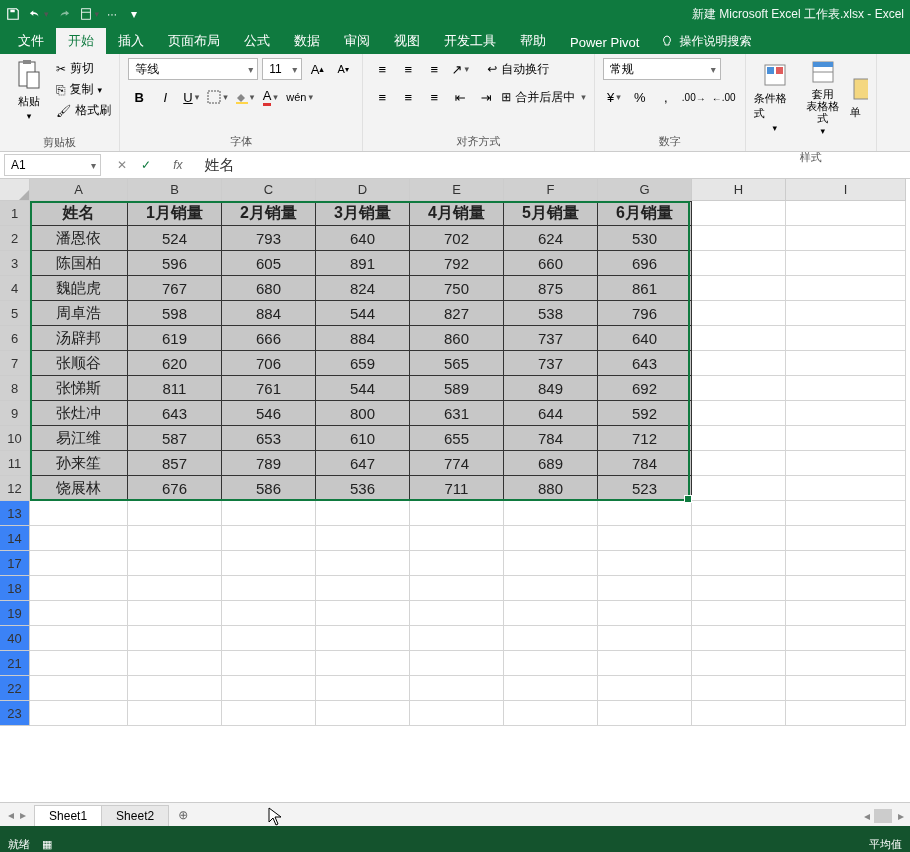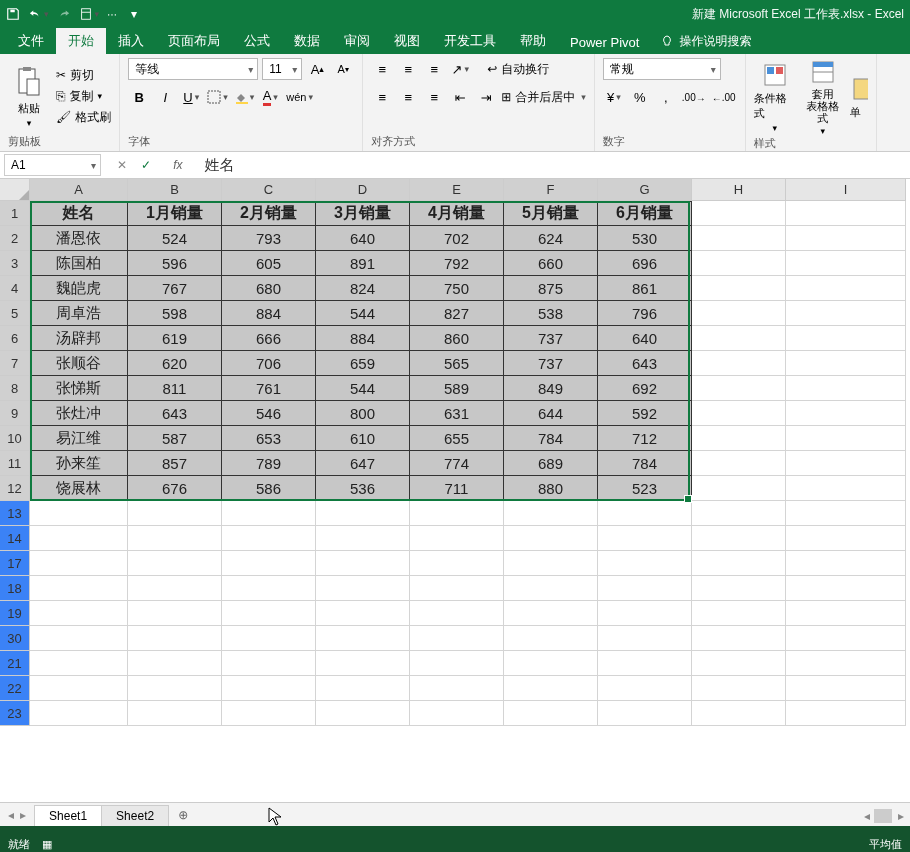--- a/index.html
+++ b/index.html
@@ -8,21 +8,21 @@
 .titlebar .qat{display:flex;align-items:center;gap:8px;}
 .titlebar .qat span{display:flex;align-items:center;}
 .titlebar .title{flex:1;text-align:right;font-size:12px;opacity:.95;}
 .ribbon-tabs{background:#0f7a3f;height:26px;display:flex;align-items:flex-end;padding:0 6px;}
 .ribbon-tabs .tab{padding:4px 12px;color:#fff;font-size:13px;cursor:pointer;}
 .ribbon-tabs .tab.active{background:#f3f3f3;color:#0f7a3f;}
 .ribbon-tabs .tell{display:flex;align-items:center;gap:6px;color:#fff;padding:4px 10px;}
 .ribbon{background:#f3f3f3;height:98px;display:flex;border-bottom:1px solid #ccc;}
 .rgroup{display:flex;flex-direction:column;justify-content:space-between;padding:4px 8px 2px 8px;border-right:1px solid #e0e0e0;}
 .rgroup .body{display:flex;gap:6px;flex:1;}
-.rgroup .label{font-size:11px;color:#555;margin-top:0;}
+.rgroup .label{text-align:center;font-size:11px;color:#555;margin-top:14px;}
 .vbtn{display:flex;flex-direction:column;align-items:center;justify-content:center;width:42px;font-size:11px;gap:2px;}
 .vstack{display:flex;flex-direction:column;gap:4px;justify-content:center;font-size:12px;}
 .hline{display:flex;gap:4px;align-items:center;}
 .combo{border:1px solid #b8b8b8;background:#fff;height:22px;display:flex;align-items:center;padding:0 18px 0 6px;position:relative;font-size:12px;}
 .combo::after{content:"▾";position:absolute;right:4px;font-size:10px;color:#666;}
 .icobtn{min-width:22px;height:22px;display:flex;align-items:center;justify-content:center;border:1px solid transparent;font-size:13px;}
 .dd::after{content:"▾";font-size:9px;margin-left:2px;color:#555;}
 .namebar{height:27px;display:flex;align-items:center;border-bottom:1px solid #ccc;}
 .namebox{width:97px;border:1px solid #ccc;height:22px;margin-left:4px;display:flex;align-items:center;padding:0 18px 0 6px;position:relative;background:#fff;}
 .namebox::after{content:"▾";position:absolute;right:4px;font-size:10px;color:#666;}
@@ -500,21 +500,21 @@
         <div class="cell wD"></div>
         <div class="cell wD"></div>
         <div class="cell wD"></div>
         <div class="cell wD"></div>
         <div class="cell wD"></div>
         <div class="cell wD"></div>
         <div class="cell wD"></div>
         <div class="cell wD" style="width:120px"></div>
       </div>
       <div class="row">
-        <div class="rh">30</div>
+        <div class="rh">40</div>
         <div class="cell wA"></div>
         <div class="cell wD"></div>
         <div class="cell wD"></div>
         <div class="cell wD"></div>
         <div class="cell wD"></div>
         <div class="cell wD"></div>
         <div class="cell wD"></div>
         <div class="cell wD"></div>
         <div class="cell wD" style="width:120px"></div>
       </div>

